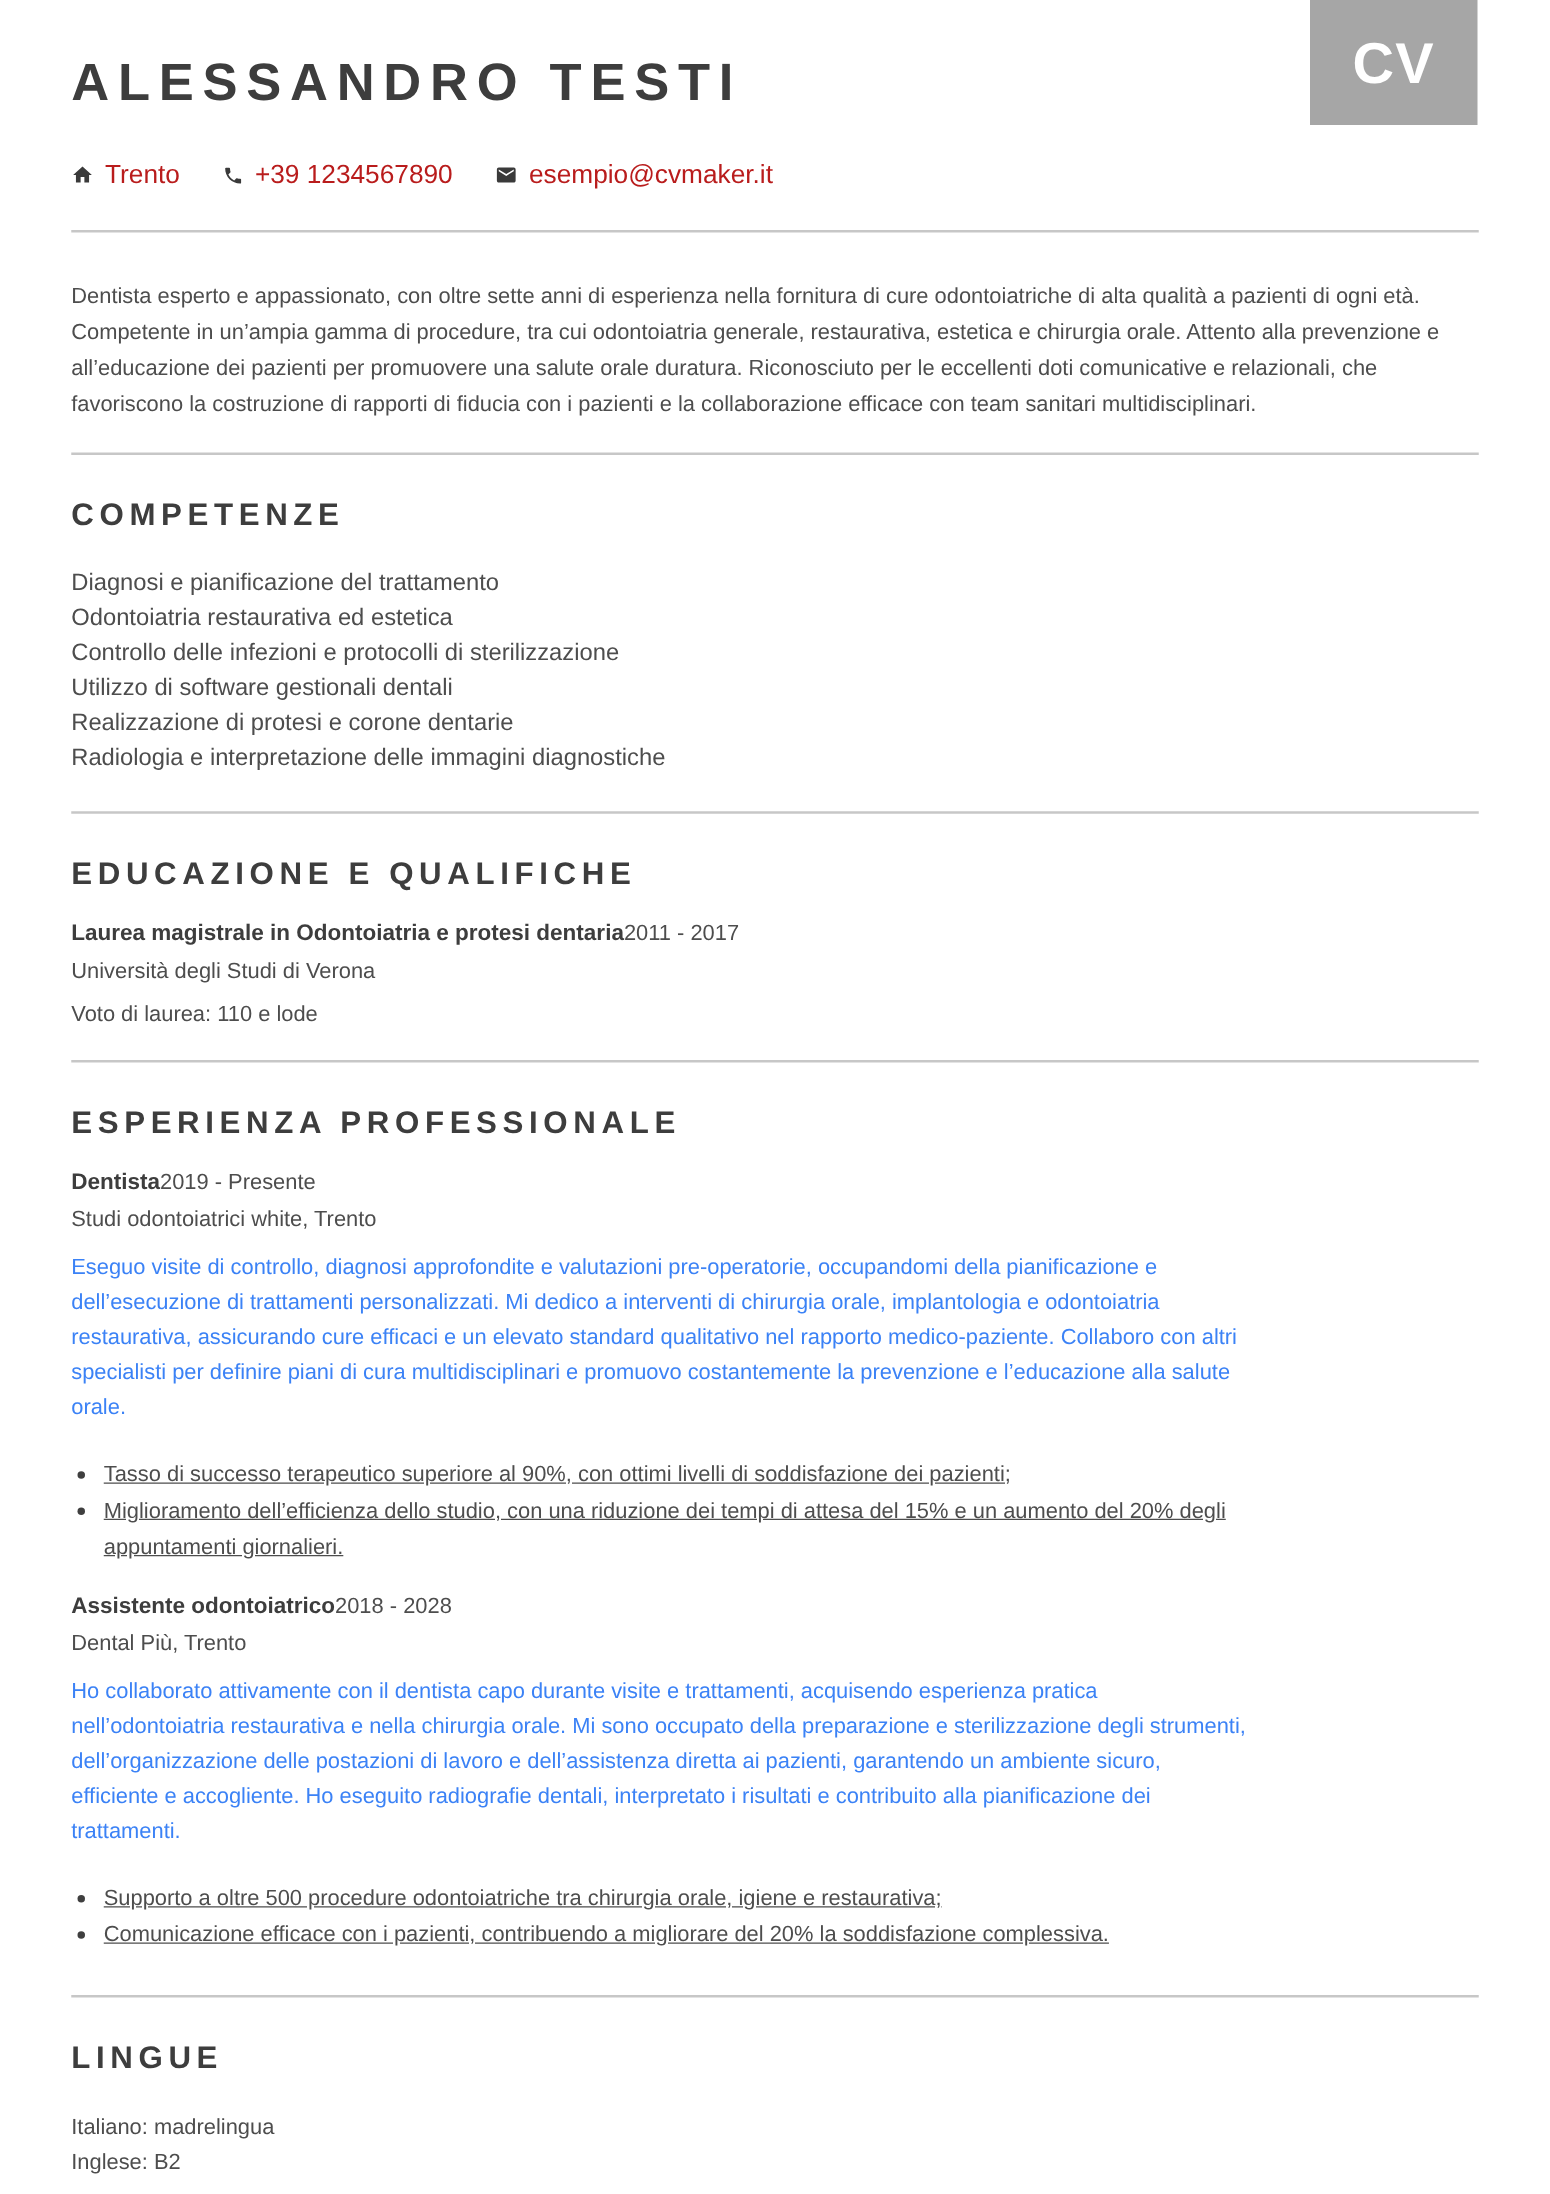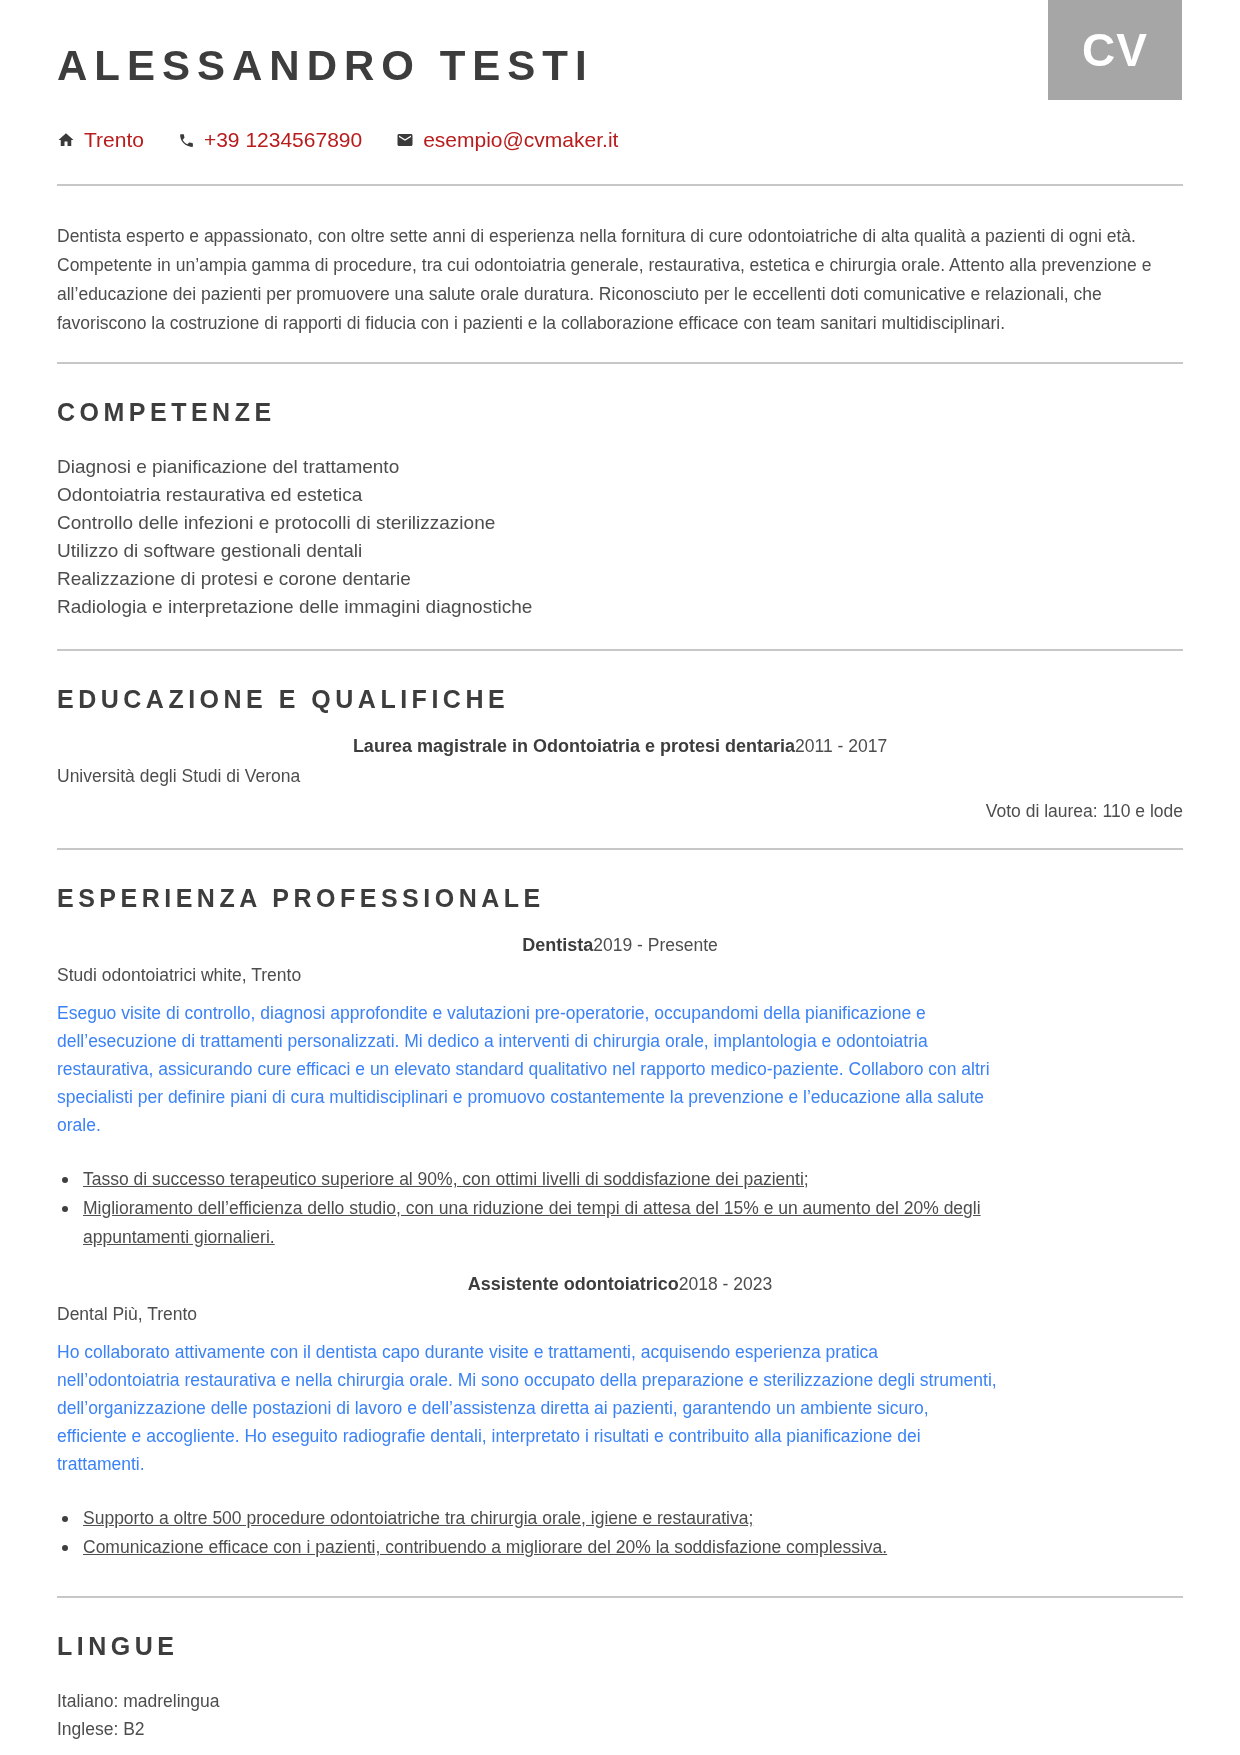--- a/index.html
+++ b/index.html
@@ -77,40 +77,40 @@
     list-style: none;
     margin-top: 26px;
     font-size: 19px;
     line-height: 28px;
     color: #4d4d4d;
   }
   .after-skills { margin-top: 28px; }
   
   .entry-head {
     display: flex;
-    justify-content: center;
+    justify-content: flex-start;
     align-items: baseline;
     margin-top: 22px;
   }
   .entry-title {
     font-size: 18px;
     font-weight: 700;
     color: #3d3d3d;
   }
   .entry-period {
     font-size: 17.5px;
     color: #4d4d4d;
     white-space: nowrap;
   }
   .entry-sub {
     margin-top: 9px;
     font-size: 17.5px;
     color: #4d4d4d;
   }
-  .entry-note { margin-top: 14px; font-size: 17.5px; color: #4d4d4d; text-align: right; }
+  .entry-note { margin-top: 14px; font-size: 17.5px; color: #4d4d4d; }
   .after-education { margin-top: 26px; }
   .entry-desc {
     margin-top: 13px;
     width: 940px;
     font-size: 17.5px;
     line-height: 28px;
     color: #3b82f6;
   }
   .entry-bullets {
     list-style: none;
@@ -227,21 +227,21 @@
       <p class="entry-desc">Eseguo visite di controllo, diagnosi approfondite e valutazioni pre-operatorie, occupandomi della pianificazione e dell’esecuzione di trattamenti personalizzati. Mi dedico a interventi di chirurgia orale, implantologia e odontoiatria restaurativa, assicurando cure efficaci e un elevato standard qualitativo nel rapporto medico-paziente. Collaboro con altri specialisti per definire piani di cura multidisciplinari e promuovo costantemente la prevenzione e l’educazione alla salute orale.</p>
       <ul class="entry-bullets">
         <li>Tasso di successo terapeutico superiore al 90%, con ottimi livelli di soddisfazione dei pazienti;</li>
         <li>Miglioramento dell’efficienza dello studio, con una riduzione dei tempi di attesa del 15% e un aumento del 20% degli appuntamenti giornalieri.</li>
       </ul>
     </div>
 
     <div class="job">
       <div class="entry-head">
         <span class="entry-title">Assistente odontoiatrico</span>
-        <span class="entry-period">2018 - 2023</span>
+        <span class="entry-period">2018 - 2028</span>
       </div>
       <div class="entry-sub">Dental Più, Trento</div>
       <p class="entry-desc">Ho collaborato attivamente con il dentista capo durante visite e trattamenti, acquisendo esperienza pratica nell’odontoiatria restaurativa e nella chirurgia orale. Mi sono occupato della preparazione e sterilizzazione degli strumenti, dell’organizzazione delle postazioni di lavoro e dell’assistenza diretta ai pazienti, garantendo un ambiente sicuro, efficiente e accogliente. Ho eseguito radiografie dentali, interpretato i risultati e contribuito alla pianificazione dei trattamenti.</p>
       <ul class="entry-bullets">
         <li>Supporto a oltre 500 procedure odontoiatriche tra chirurgia orale, igiene e restaurativa;</li>
         <li>Comunicazione efficace con i pazienti, contribuendo a migliorare del 20% la soddisfazione complessiva.</li>
       </ul>
     </div>
   </section>
 

